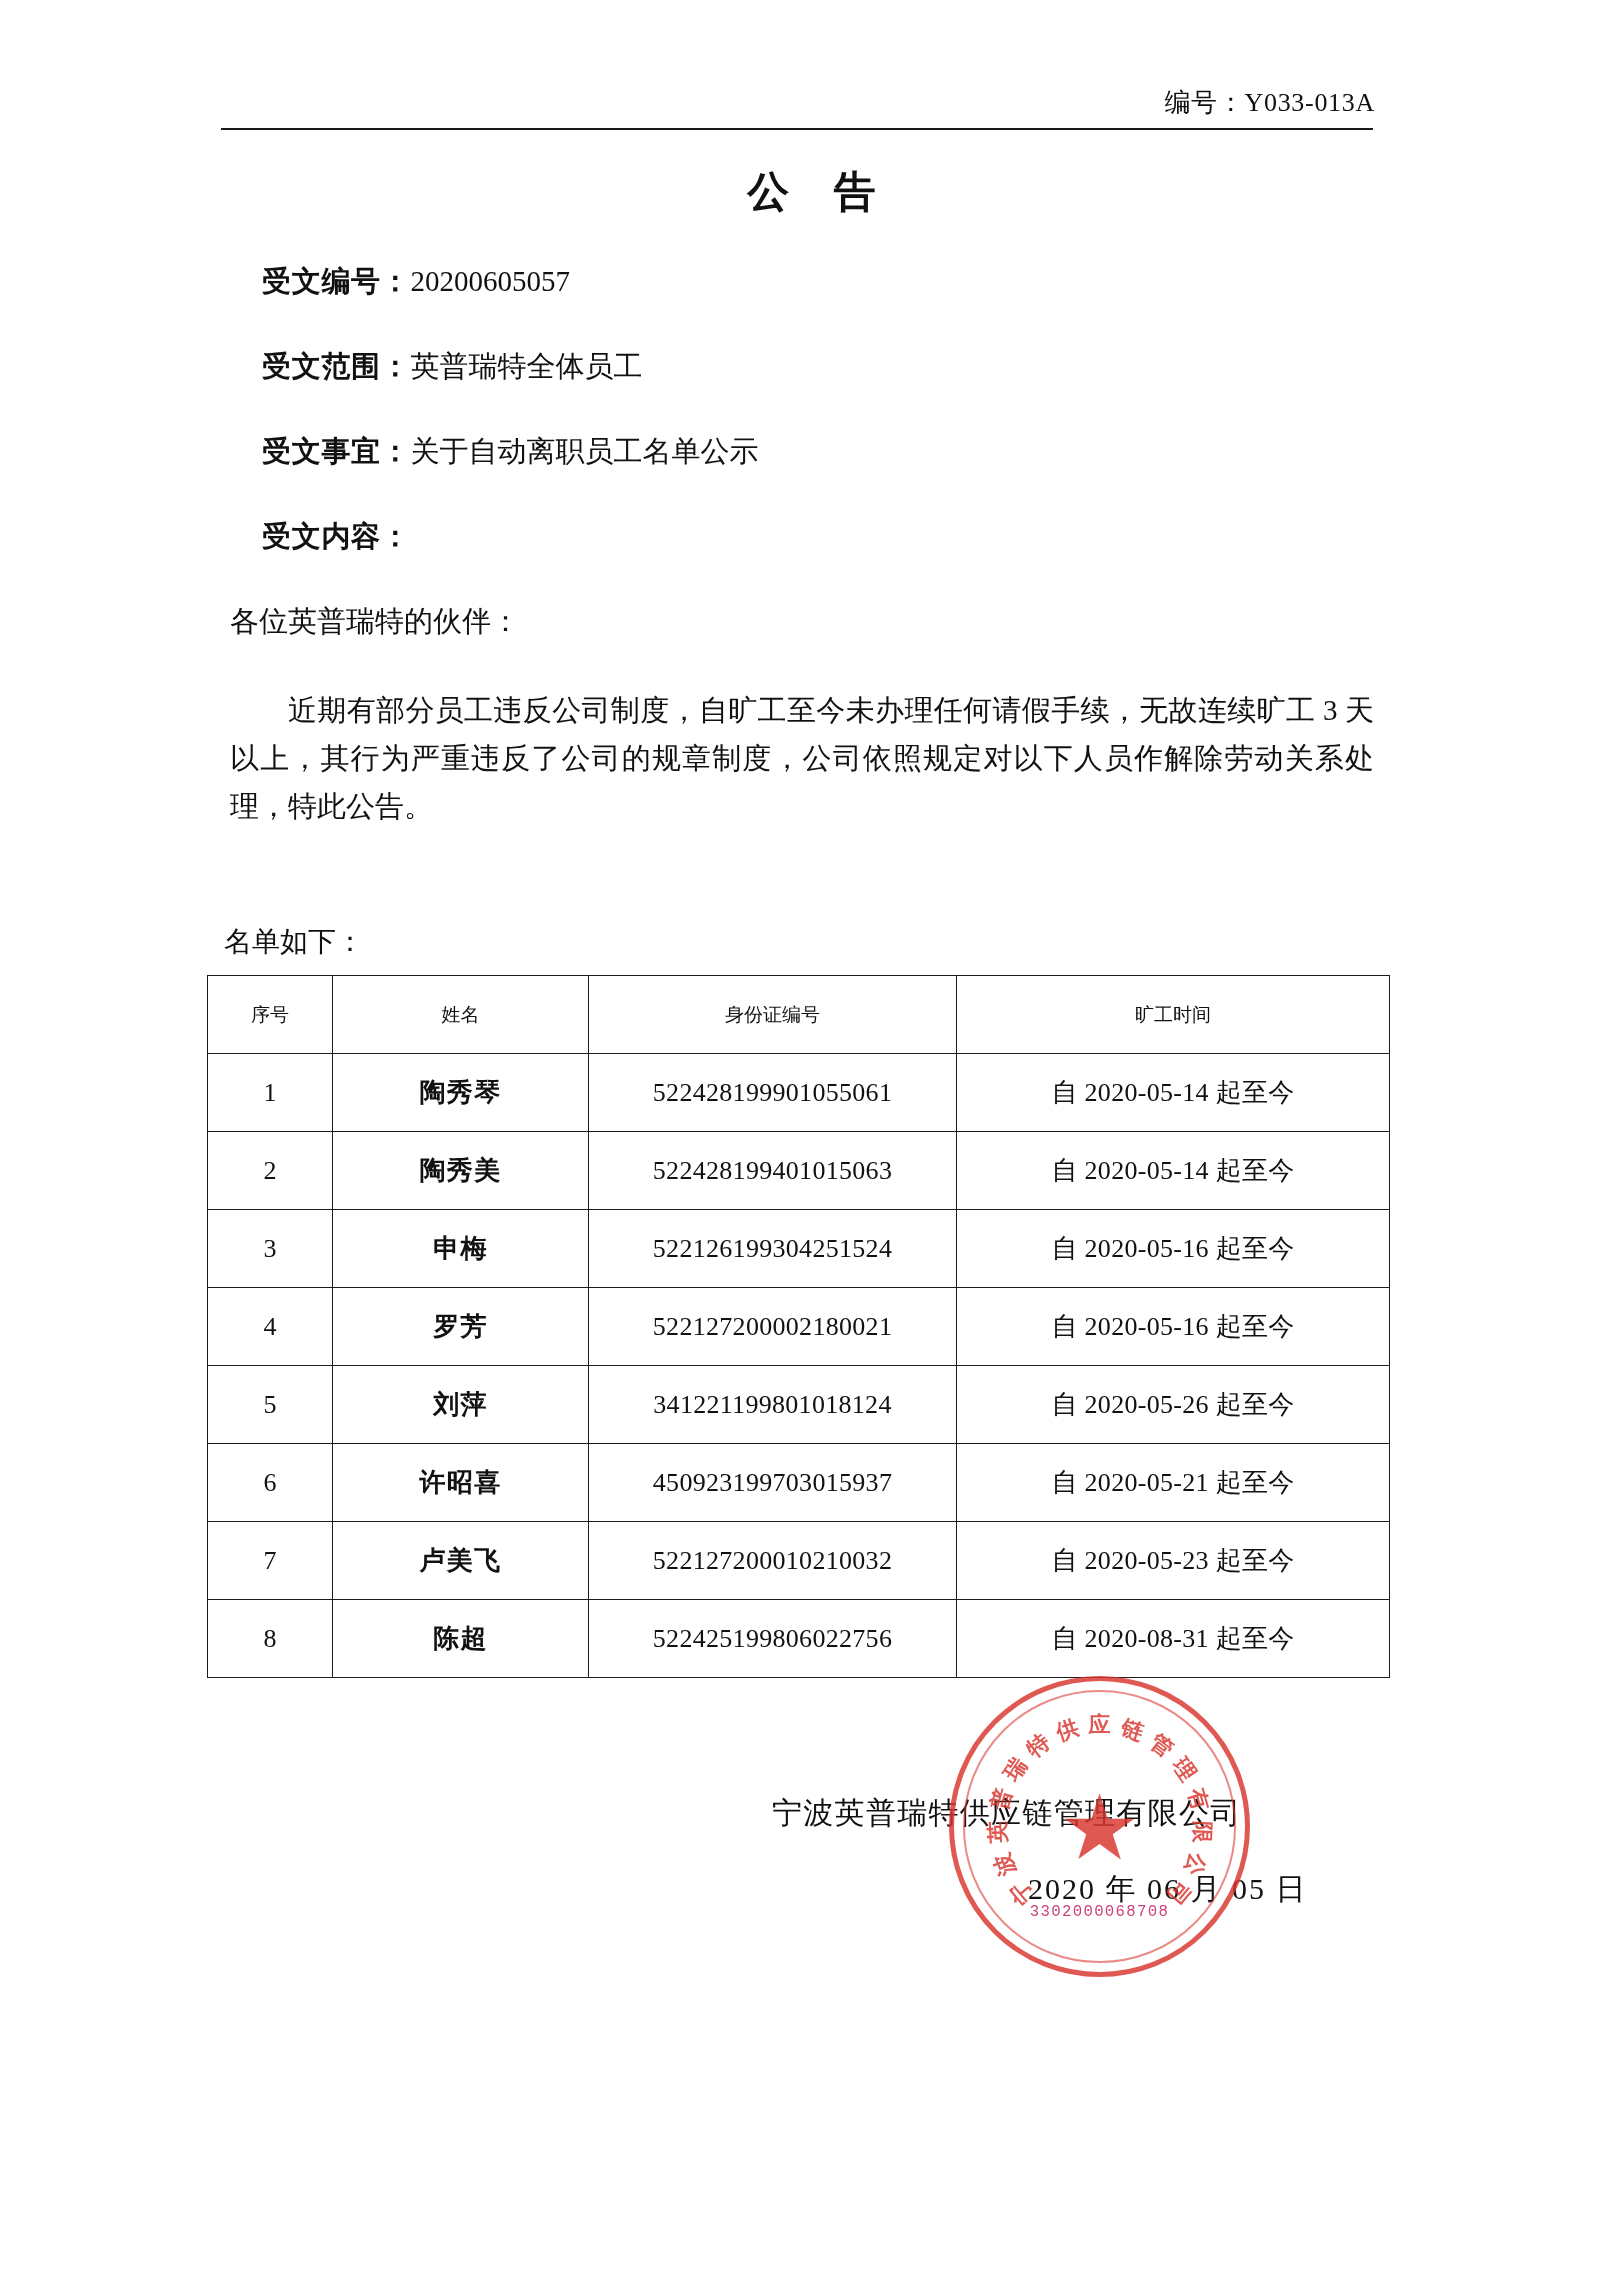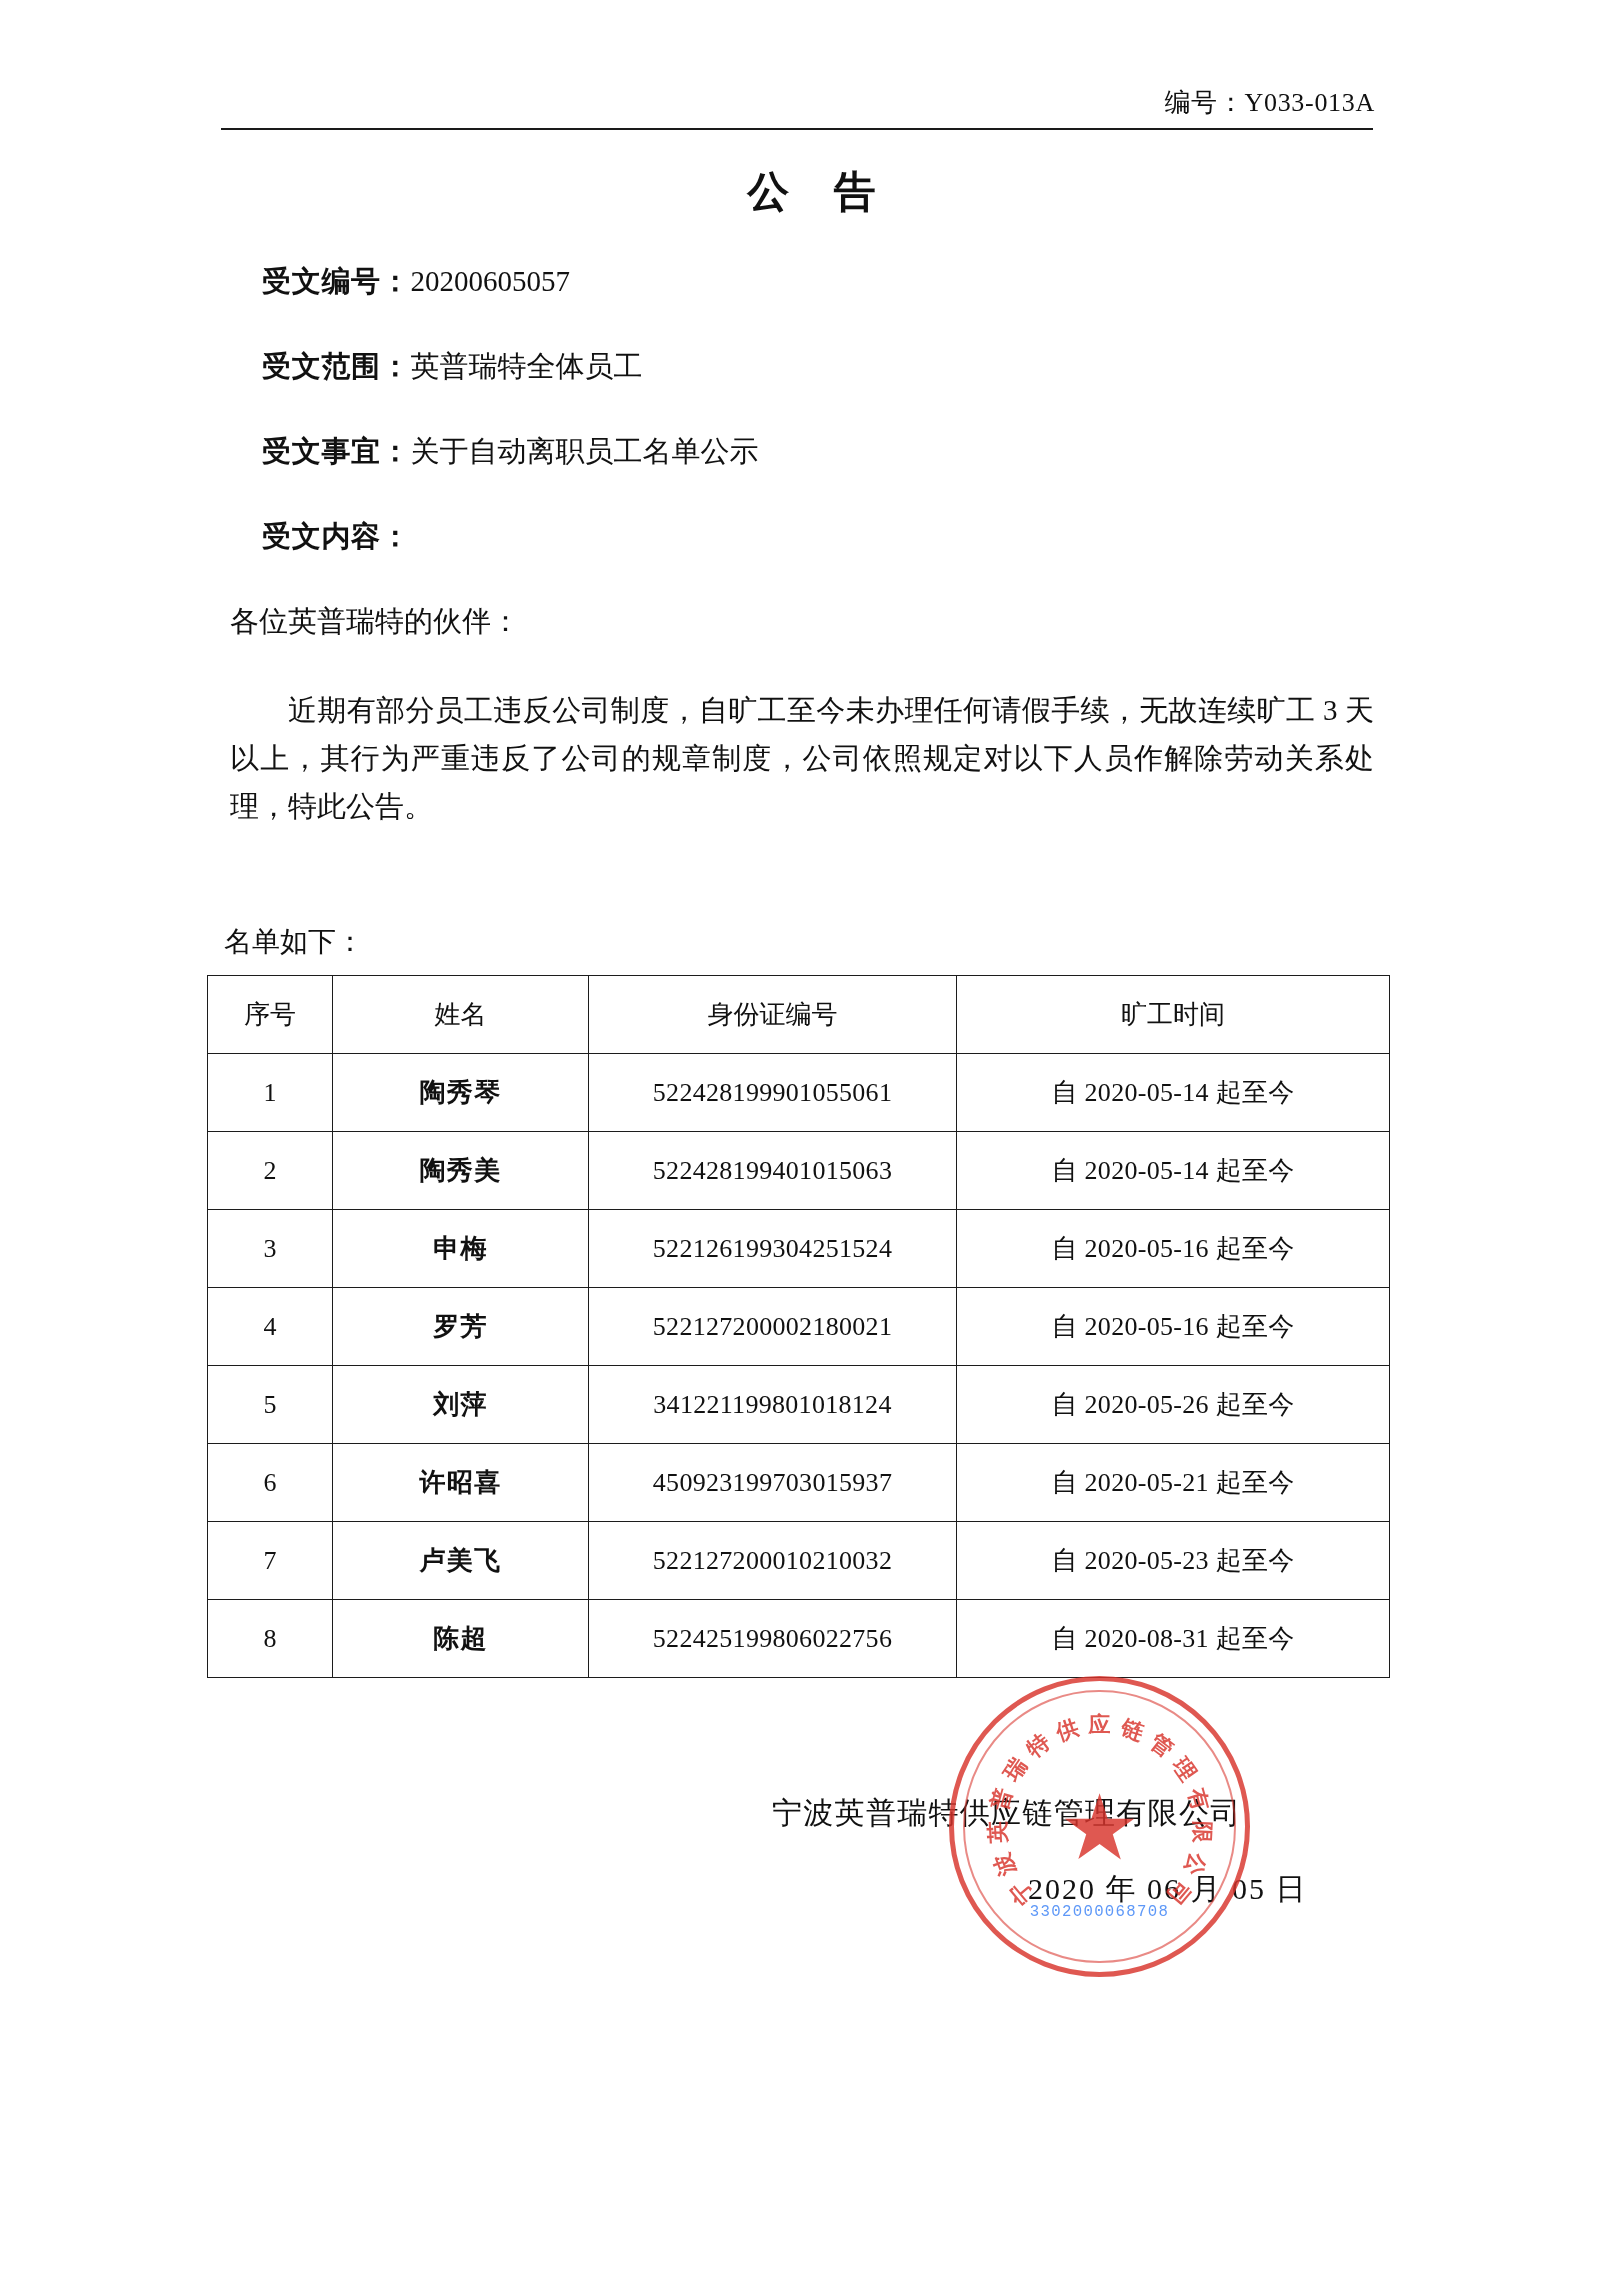--- a/index.html
+++ b/index.html
@@ -122,21 +122,21 @@
   table.roster th, table.roster td {
     border: 1.3px solid #1c1c1c;
     height: 77px;
     text-align: center;
     vertical-align: middle;
     font-size: 26px;
     font-weight: normal;
     padding: 0;
   }
   table.roster th {
-    font-size: 26px;
+    font-size: 19px;
   }
   table.roster .col-idx { width: 124px; }
   table.roster .col-name { width: 255px; }
   table.roster .col-id { width: 367px; }
   table.roster .col-time { width: 432px; }
   table.roster td.name-cell {
     font-weight: bold;
     letter-spacing: 1.3px;
   }
   table.roster td.id-cell,
@@ -210,21 +210,21 @@
     transform-origin: 0 0;
     white-space: nowrap;
   }
   .seal .code {
     position: absolute;
     left: 0;
     bottom: 56px;
     width: 301px;
     text-align: center;
     font-size: 15.7px;
-    color: #3b82f6;
+    color: #be185d;
     letter-spacing: 1.3px;
     font-family: "Liberation Mono", "DejaVu Sans Mono", monospace;
   }
 </style>
 </head>
 <body>
 
 <div class="page">
 
   <div class="doc-number-row">

